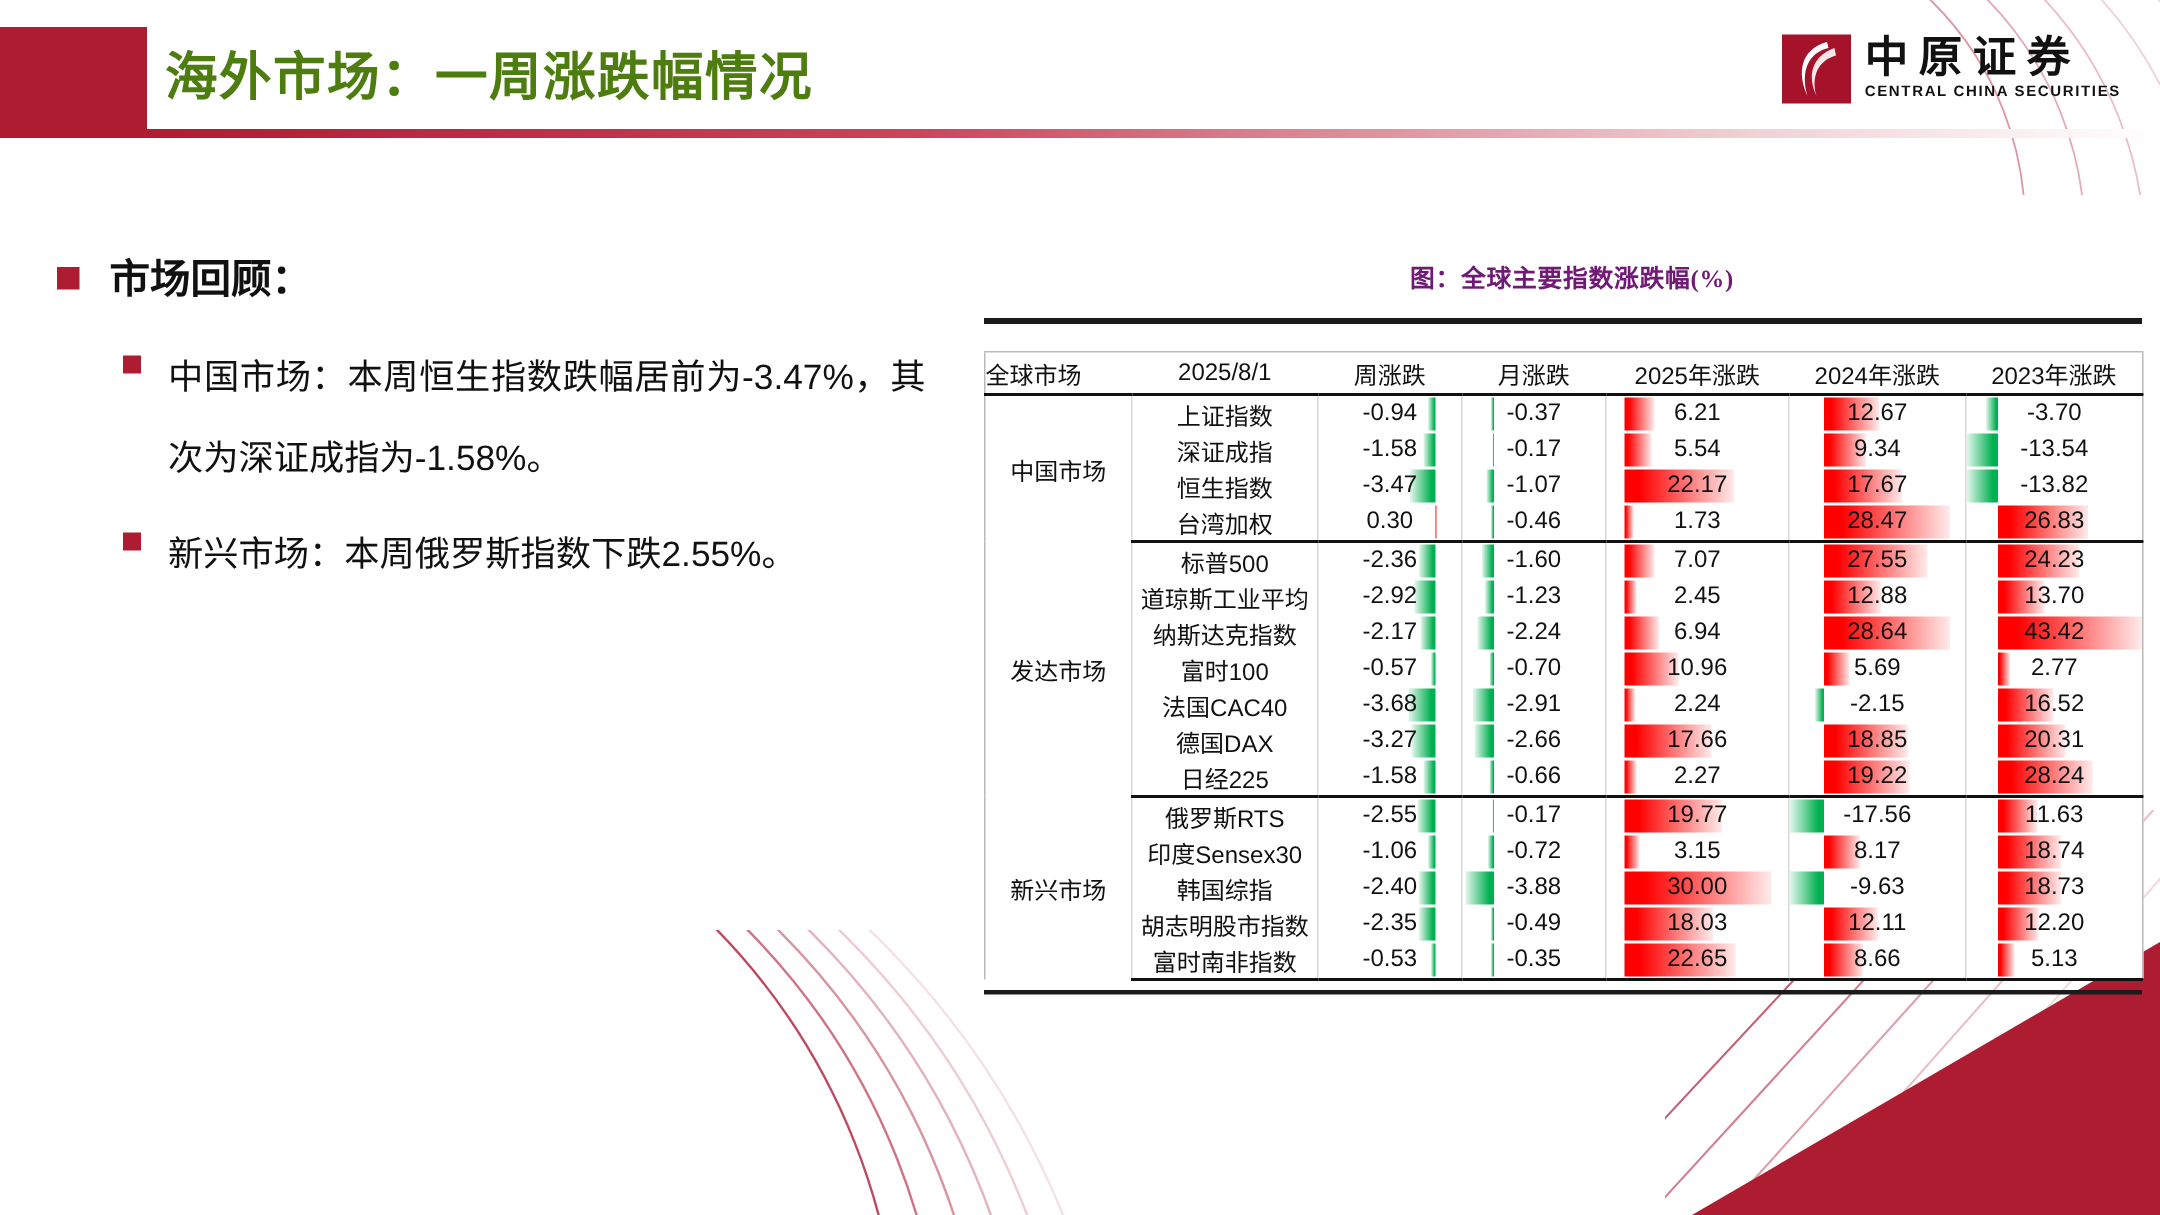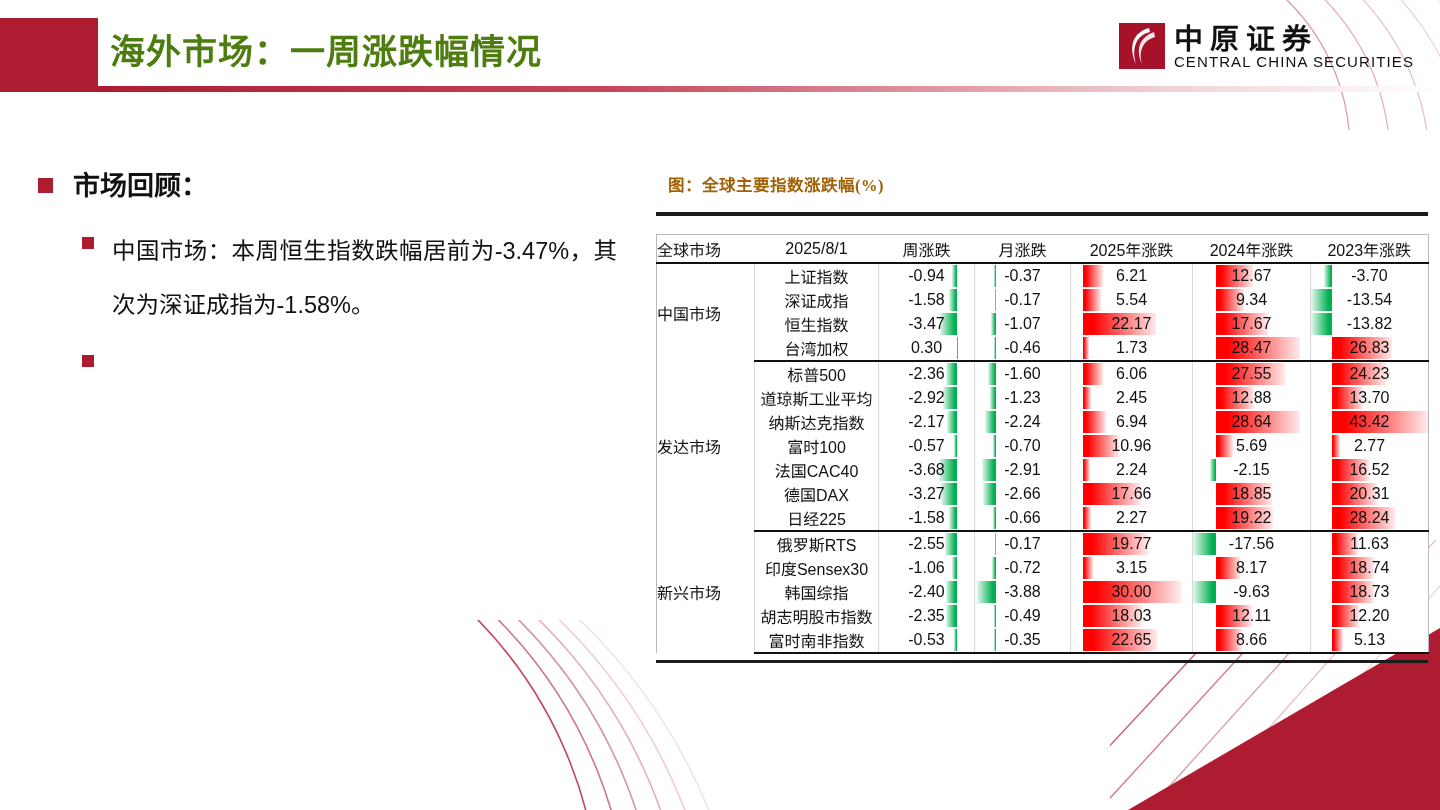--- a/index.html
+++ b/index.html
@@ -34,21 +34,21 @@
   
   .logo{position:absolute;right:26px;top:20px;height:52px;display:flex;align-items:center;gap:9px;}
   .logo-mark{width:46px;height:46px;background:#A5122A;position:relative;overflow:hidden;flex:none;}
   .logo-text{display:flex;flex-direction:column;justify-content:center;}
   .logo-cn{
     font-family:"Liberation Serif","DejaVu Serif",serif;
     font-size:29px;font-weight:bold;color:#111;letter-spacing:7px;line-height:31px;
     white-space:nowrap;
   }
   .logo-en{
-    font-size:15px;font-weight:normal;color:#111;letter-spacing:1.1px;line-height:13px;
+    font-size:10px;font-weight:bold;color:#111;letter-spacing:1.1px;line-height:13px;
     white-space:nowrap;
   }
 
   
   .left-col{position:absolute;left:38px;top:168px;width:610px;}
   .bullet-sq{
     display:inline-block;vertical-align:middle;flex:none;background:#AE1C31;
   }
   .l1{display:flex;align-items:flex-start;gap:20px;margin-bottom:20px;}
   .l1 .bullet-sq{width:15px;height:15px;margin-top:10px;}
@@ -56,21 +56,21 @@
   .l2{display:flex;align-items:flex-start;gap:18px;margin:0 0 10px 44px;}
   .l2 .bullet-sq{width:12px;height:12px;margin-top:13px;}
   .l2-text{
     font-size:23.5px;color:#111;line-height:54px;width:505px;
     text-align:justify;text-justify:inter-ideograph;
   }
 
   
   .right-col{position:absolute;left:656px;top:172px;width:772px;}
   .fig-title{font-family:"Liberation Serif","DejaVu Serif",serif;
-    font-size:16.5px;font-weight:bold;color:#a16207;letter-spacing:.5px;margin:0 0 16px 12px;}
+    font-size:16.5px;font-weight:bold;color:#701a75;letter-spacing:.5px;margin:0 0 16px 12px;text-align:center;}
   .rule-top{height:4px;background:#1b1b1b;width:772px;margin-bottom:18px;}
   .rule-bot{height:3px;background:#1b1b1b;width:772px;margin-top:6px;}
   .source{font-family:"Liberation Serif","DejaVu Serif",serif;
     font-size:15px;color:#111;letter-spacing:.5px;margin:11px 0 0 12px;}
 
   
   table.idx{
     border-collapse:collapse;width:772px;table-layout:fixed;background:#fff;
     border-left:1px solid #b9b9b9;border-right:1px solid #b9b9b9;
   }
@@ -84,21 +84,21 @@
 
   table.idx th,table.idx td{padding:0;font-size:16px;color:#111;height:24px;}
   table.idx thead th{
     font-weight:normal;height:27px;border-bottom:2.5px solid #111;
     border-top:1px solid #b9b9b9;vertical-align:middle;
   }
   th.h-grp{text-align:left;padding-left:8px;}
   th.h-date,th.h-col{text-align:center;}
 
   td.grp{
-    vertical-align:middle;font-size:16px;
+    text-align:center;vertical-align:middle;font-size:16px;
     border-right:1px solid #d9d9d9;
   }
   td.name{text-align:center;border-right:1px solid #d9d9d9;white-space:nowrap;}
   td.val{position:relative;overflow:hidden;border-right:1px solid #d9d9d9;}
   td.val:last-child{border-right:none;}
 
   .bar{position:absolute;top:1px;bottom:1px;z-index:0;}
   .bar.neg{
     background:linear-gradient(to left,#00B050 0%,#00B050 16%,rgba(0,176,80,.10) 100%);
   }
@@ -175,20 +175,21 @@
     <span class="bullet-sq"></span>
     <span class="l1-text">市场回顾：</span>
   </div>
 
   <div class="l2">
     <span class="bullet-sq"></span>
     <span class="l2-text">中国市场：本周恒生指数跌幅居前为-3.47%，其次为深证成指为-1.58%。</span>
   </div>
   <div class="l2">
     <span class="bullet-sq"></span>
+    <span class="l2-text">新兴市场：本周俄罗斯指数下跌2.55%。</span>
   </div>
 </div>
 
 <div class="right-col">
   <div class="fig-title">图：全球主要指数涨跌幅(%)</div>
   <div class="rule-top"></div>
 
   <table class="idx">
     <colgroup>
       <col class="c-grp">
@@ -310,21 +311,21 @@
           <td class="val">
             <span class="bar neg" style="left: 70.2%; width: 11.8%;"></span>
             <span class="num">-2.36</span>
           </td>
           <td class="val">
             <span class="bar neg" style="left: 14%; width: 8%;"></span>
             <span class="num">-1.60</span>
           </td>
           <td class="val">
             <span class="bar pos" style="left: 10%; width: 16.362%;"></span>
-            <span class="num">6.06</span>
+            <span class="num">7.07</span>
           </td>
           <td class="val">
             <span class="bar pos" style="left: 20%; width: 58.275%;"></span>
             <span class="num">27.55</span>
           </td>
           <td class="val">
             <span class="bar pos" style="left: 18%; width: 46.037%;"></span>
             <span class="num">24.23</span>
           </td>
         </tr>

